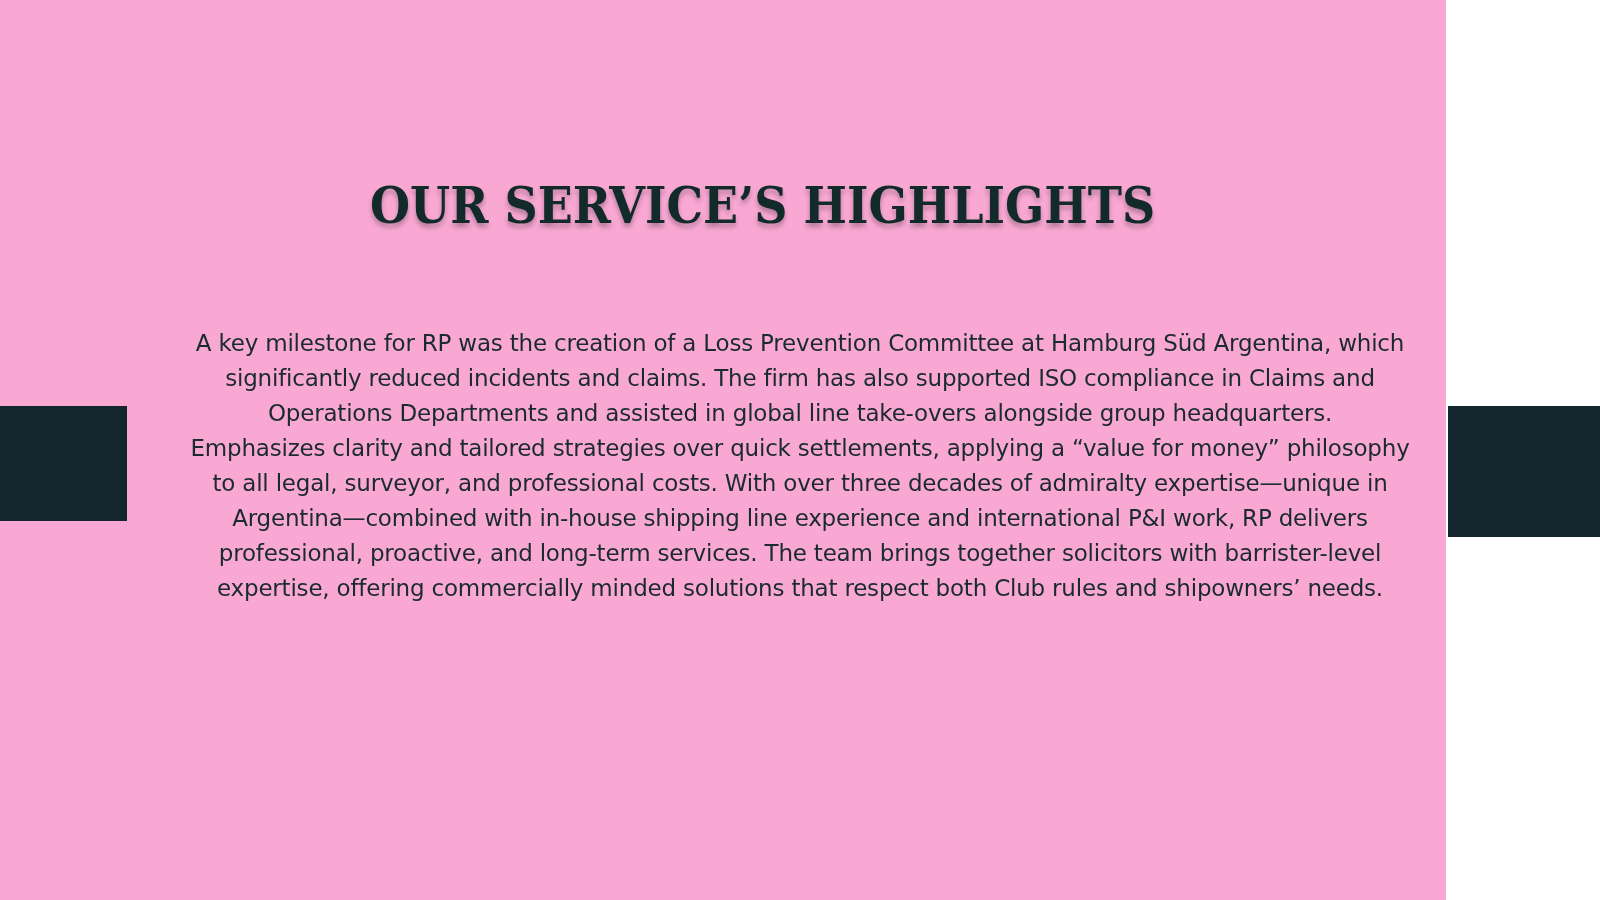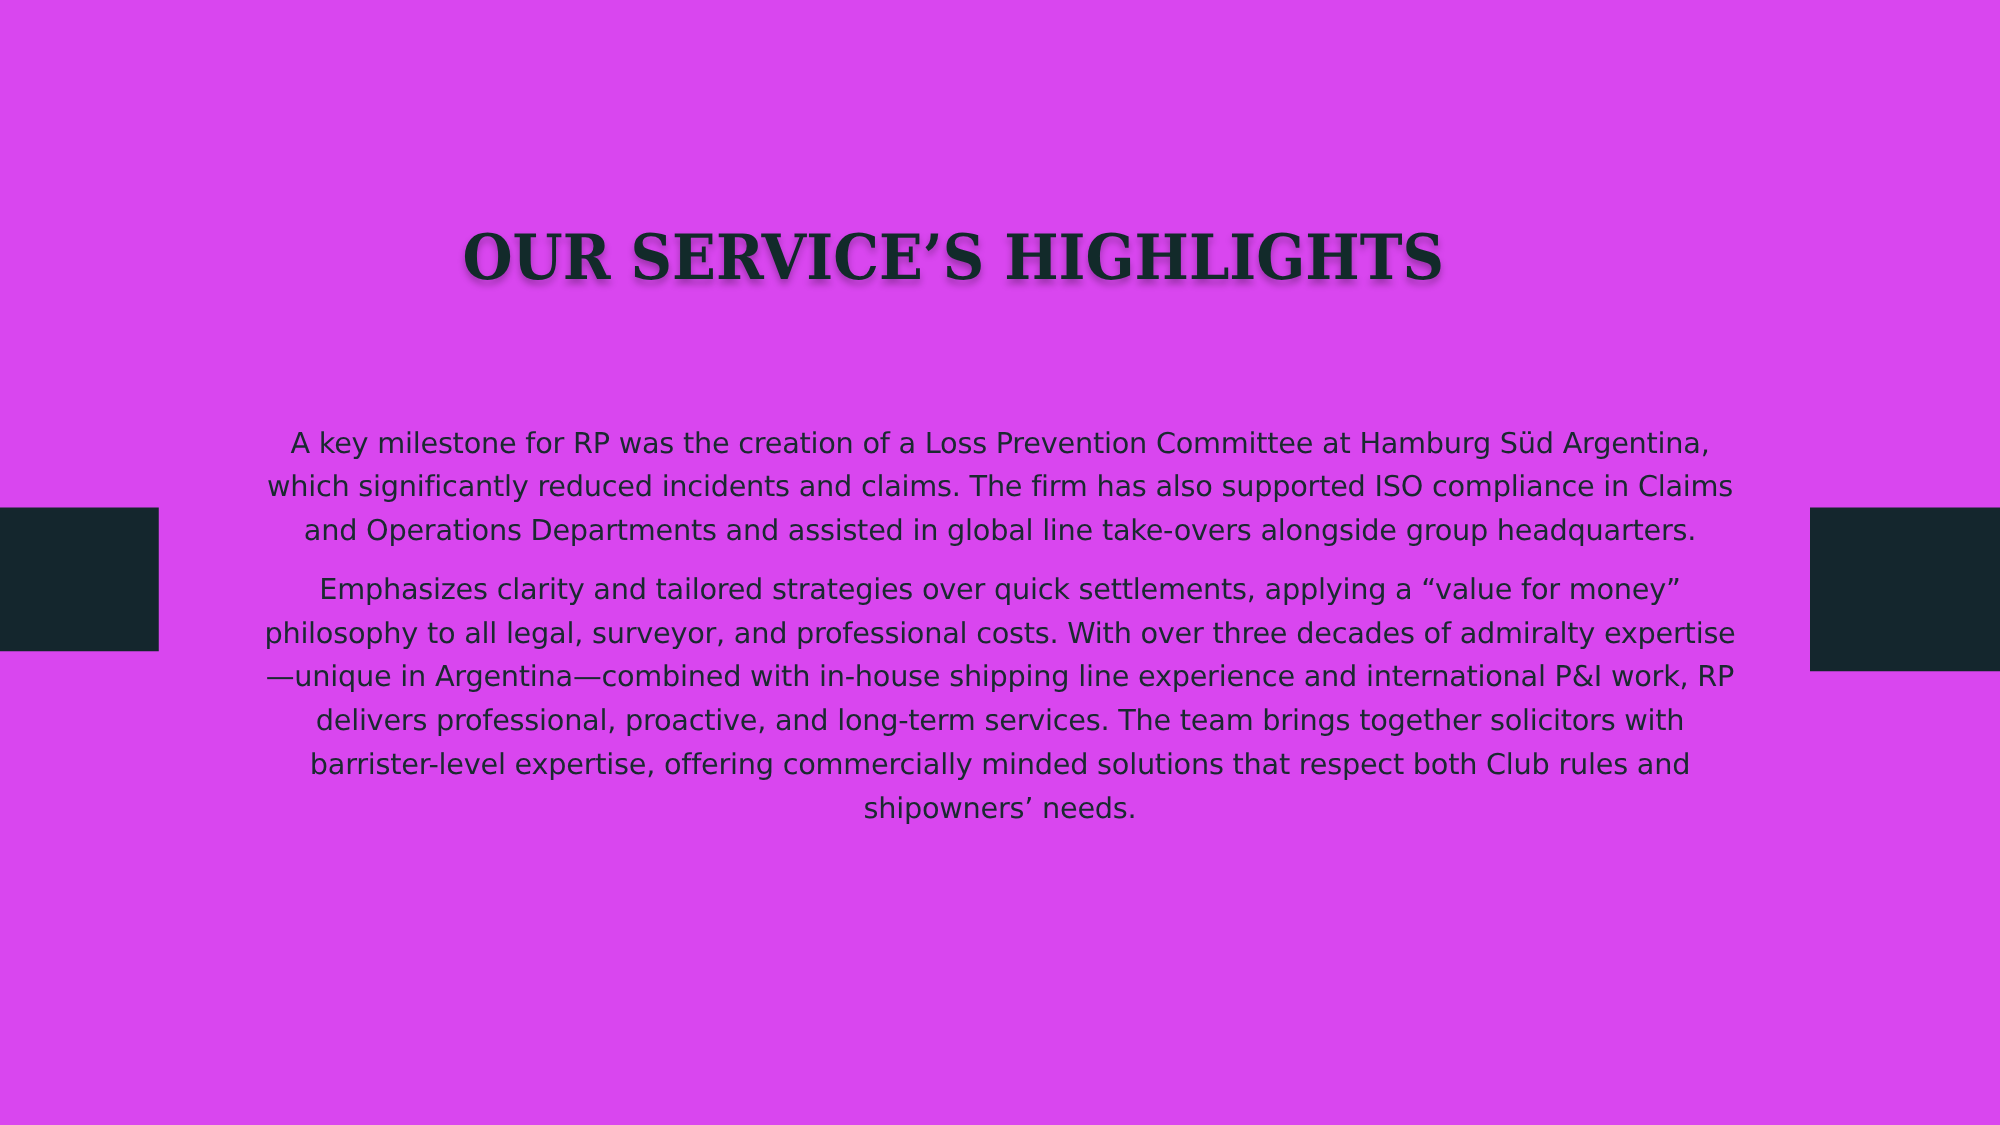--- a/index.html
+++ b/index.html
@@ -5,23 +5,23 @@
     html, body {
       margin: 0;
       padding: 0;
       width: 1600px;
       height: 900px;
       background: #ffffff;
       overflow: hidden;
     }
     .slide {
       position: relative;
-      width: 1600px;
+      width: 1446px;
       height: 900px;
-      background: #d946ef;
+      background: #f9a8d4;
     }
     .block-left {
       position: absolute;
       left: 0;
       top: 406px;
       width: 127px;
       height: 115px;
       background: #14262d;
     }
     .block-right {
@@ -56,21 +56,21 @@
       top: 326px;
       width: 1220px;
       text-align: center;
       font-family: "DejaVu Sans", "Liberation Sans", sans-serif;
       font-size: 23px;
       line-height: 35px;
       color: #1a2a30;
       letter-spacing: -0.2px;
     }
     .body-text p {
-      margin: 12px;
+      margin: 0;
     }
   </style>
 </head>
 <body>
 
 <div class="slide">
   <div class="block-left"></div>
   <div class="block-right"></div>
 
   <h1 class="title">OUR SERVICE’S HIGHLIGHTS</h1>

